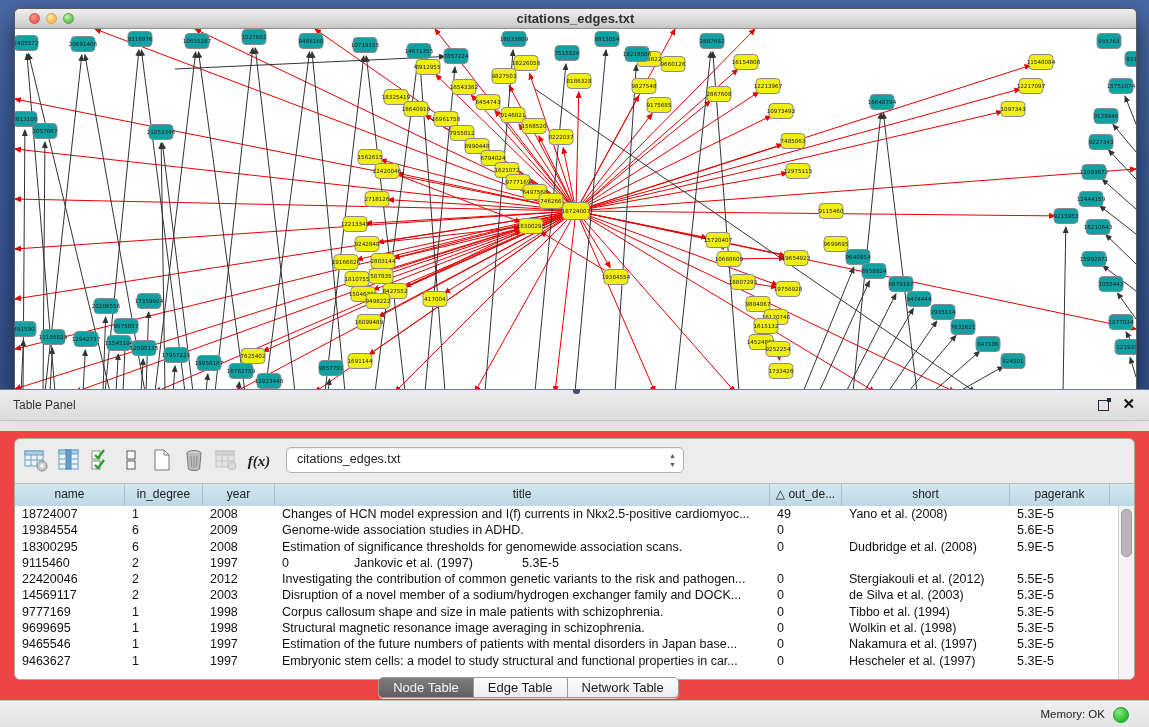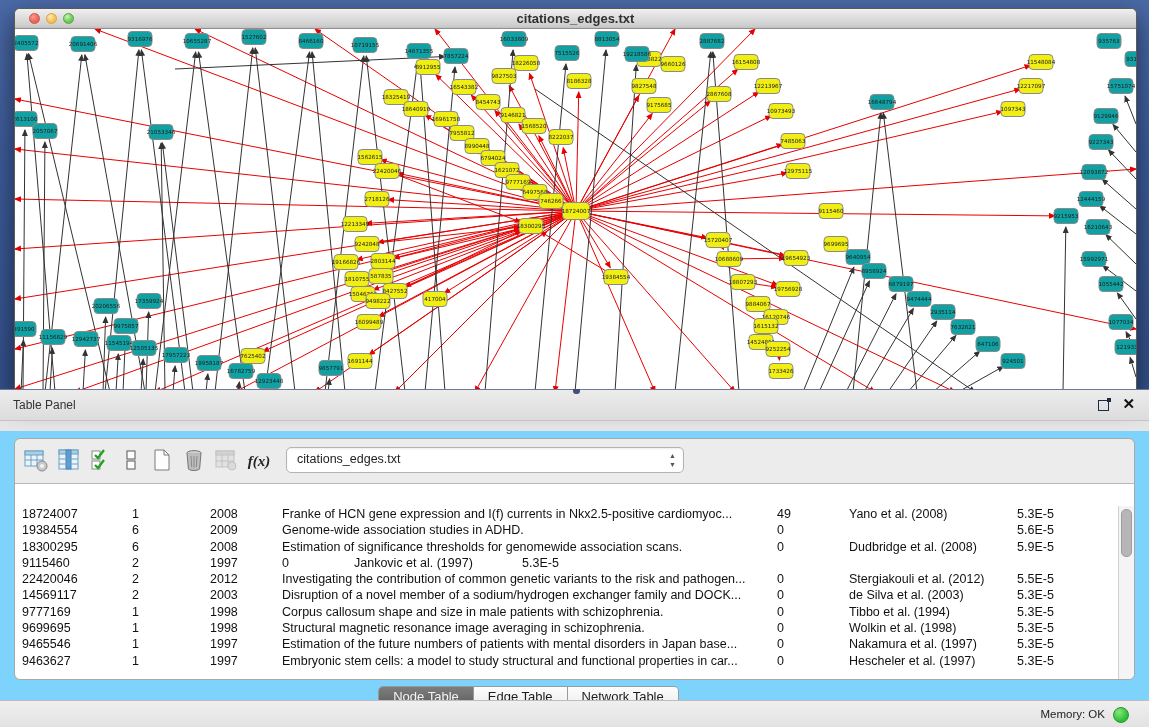--- a/index.html
+++ b/index.html
@@ -28,21 +28,21 @@
   #tp-header{position:absolute;left:0;top:389px;width:1149px;height:30px;
     background:linear-gradient(180deg,#ececec,#dcdcdc);border-top:1px solid #6b7a94;
     border-bottom:1px solid #c4c4c4;}
   #tp-title{position:absolute;left:13px;top:8px;font-size:12px;color:#333;}
   #tp-handle{position:absolute;left:573px;top:-1px;width:7px;height:5px;background:#44507a;border-radius:0 0 3px 3px;}
   #tp-float{position:absolute;right:38px;top:8px;width:13px;height:13px;cursor:pointer;}
   #tp-float .sq{position:absolute;left:0;top:2px;width:9px;height:9px;border:1.5px solid #1d2a45;}
   #tp-float .dot{position:absolute;right:0;top:0;width:4px;height:4px;background:#1d2a45;}
   #tp-close{position:absolute;right:14px;top:5px;font-size:15px;font-weight:bold;color:#111;cursor:pointer;line-height:18px;}
 
-  #tp-main{position:absolute;left:0;top:431px;width:1149px;height:269px;background:#7dd3fc;}
+  #tp-main{position:absolute;left:0;top:431px;width:1149px;height:269px;background:#ef4444;}
   #inner-panel{position:absolute;left:14px;top:7px;width:1119px;height:240px;
     background:#ececec;border:1px solid #a8a8a8;border-radius:6px;}
 
   
   #toolbar{position:absolute;left:0;top:0;right:0;height:44px;}
   .tb-btn{position:absolute;top:9px;width:26px;height:26px;border:none;background:transparent;
     padding:0;cursor:pointer;}
   .fx{font-family:"Liberation Serif",serif;font-style:italic;font-weight:bold;font-size:15px;color:#222;}
   #net-select{position:absolute;left:271px;top:8px;width:396px;height:24px;background:#fff;
     border:1px solid #b3b3b3;border-radius:5px;box-shadow:inset 0 1px 2px rgba(0,0,0,.08);cursor:pointer;}
@@ -57,21 +57,21 @@
   .hcell{box-sizing:border-box;border-right:1px solid #a9c2cf;font-size:12px;color:#222;
     text-align:center;line-height:21px;overflow:hidden;white-space:nowrap;cursor:pointer;}
   #tbl-body{position:absolute;left:0;top:22px;right:15px;bottom:0;overflow:hidden;}
   .trow{display:flex;height:16.3px;background:#fff;cursor:default;}
   .tcell{box-sizing:border-box;padding-left:7px;font-size:12.5px;color:#111;
     overflow:hidden;white-space:nowrap;line-height:16px;}
   #vscroll{position:absolute;right:0;top:22px;width:15px;bottom:0;background:#f4f4f4;border-left:1px solid #d0d0d0;}
   #vthumb{position:absolute;left:2px;top:3px;width:9px;height:46px;border-radius:5px;background:#b6b6b6;border:1px solid #9e9e9e;}
 
   
-  #tabs{position:absolute;left:0;top:246px;width:1057px;height:24px;text-align:center;margin-top:9px;}
+  #tabs{position:absolute;left:0;top:246px;width:1057px;height:24px;text-align:center;}
   #tabgroup{display:inline-flex;border:1px solid #9a9a9a;border-radius:5px;overflow:hidden;
     box-shadow:0 1px 0 rgba(255,255,255,.7);}
   .tab{padding:2px 14px;font-size:13px;color:#1c1c1c;background:linear-gradient(180deg,#fdfdfd,#ededed);
     border-right:1px solid #9a9a9a;cursor:pointer;}
   .tab:last-child{border-right:none;}
   .tab.active{background:linear-gradient(180deg,#7d7d7d,#5f5f5f);color:#f4f4f4;}
 
   
   #statusbar{position:absolute;left:0;top:700px;width:1149px;height:27px;
     background:linear-gradient(180deg,#efefef,#e2e2e2);border-top:1px solid #bdbdbd;}
@@ -808,26 +808,35 @@
           </svg>
         </button>
         <button class="tb-btn fx" style="left:228px;width:32px">f(x)</button>
         <div id="net-select">
           <span class="val">citations_edges.txt</span>
           <span class="arrows">▲<br>▼</span>
         </div>
       </div>
 
       <div id="tbl">
+        <div id="tbl-head">
+            <div class="hcell" style="width: 110px; flex: 0 0 110px;">name</div>
+            <div class="hcell" style="width: 78px; flex: 0 0 78px;">in_degree</div>
+            <div class="hcell" style="width: 72px; flex: 0 0 72px;">year</div>
+            <div class="hcell" style="width: 495px; flex: 0 0 495px;">title</div>
+            <div class="hcell" style="width: 72px; flex: 0 0 72px;">△ out_de...</div>
+            <div class="hcell" style="width: 168px; flex: 0 0 168px;">short</div>
+            <div class="hcell" style="width: 100px; flex: 0 0 100px;">pagerank</div>
+          </div>
         <div id="tbl-body">
             <div class="trow">
               <div class="tcell" style="width: 110px; flex: 0 0 110px;">18724007</div>
               <div class="tcell" style="width: 78px; flex: 0 0 78px;">1</div>
               <div class="tcell" style="width: 72px; flex: 0 0 72px;">2008</div>
-              <div class="tcell" style="width: 495px; flex: 0 0 495px;">Franke of HCN gene expression and I(f) currents in Nkx2.5-positive cardiomyoc...</div>
+              <div class="tcell" style="width: 495px; flex: 0 0 495px;">Changes of HCN model expression and I(f) currents in Nkx2.5-positive cardiomyoc...</div>
               <div class="tcell" style="width: 72px; flex: 0 0 72px;">49</div>
               <div class="tcell" style="width: 168px; flex: 0 0 168px;">Yano et al. (2008)</div>
               <div class="tcell" style="width: 100px; flex: 0 0 100px;">5.3E-5</div>
             </div>
             <div class="trow">
               <div class="tcell" style="width: 110px; flex: 0 0 110px;">19384554</div>
               <div class="tcell" style="width: 78px; flex: 0 0 78px;">6</div>
               <div class="tcell" style="width: 72px; flex: 0 0 72px;">2009</div>
               <div class="tcell" style="width: 495px; flex: 0 0 495px;">Genome-wide association studies in ADHD.</div>
               <div class="tcell" style="width: 72px; flex: 0 0 72px;">0</div>

